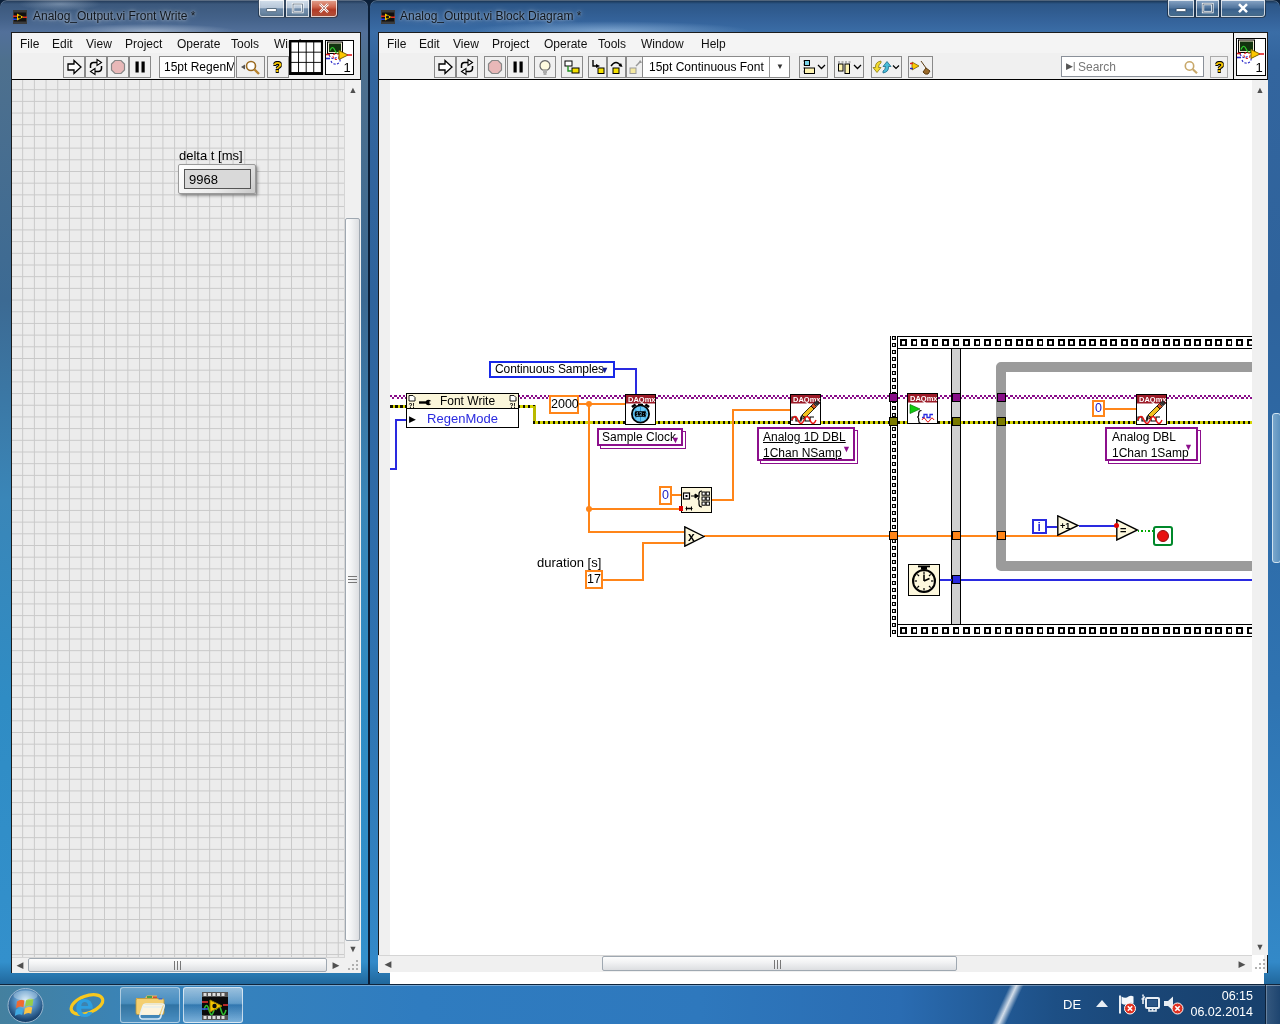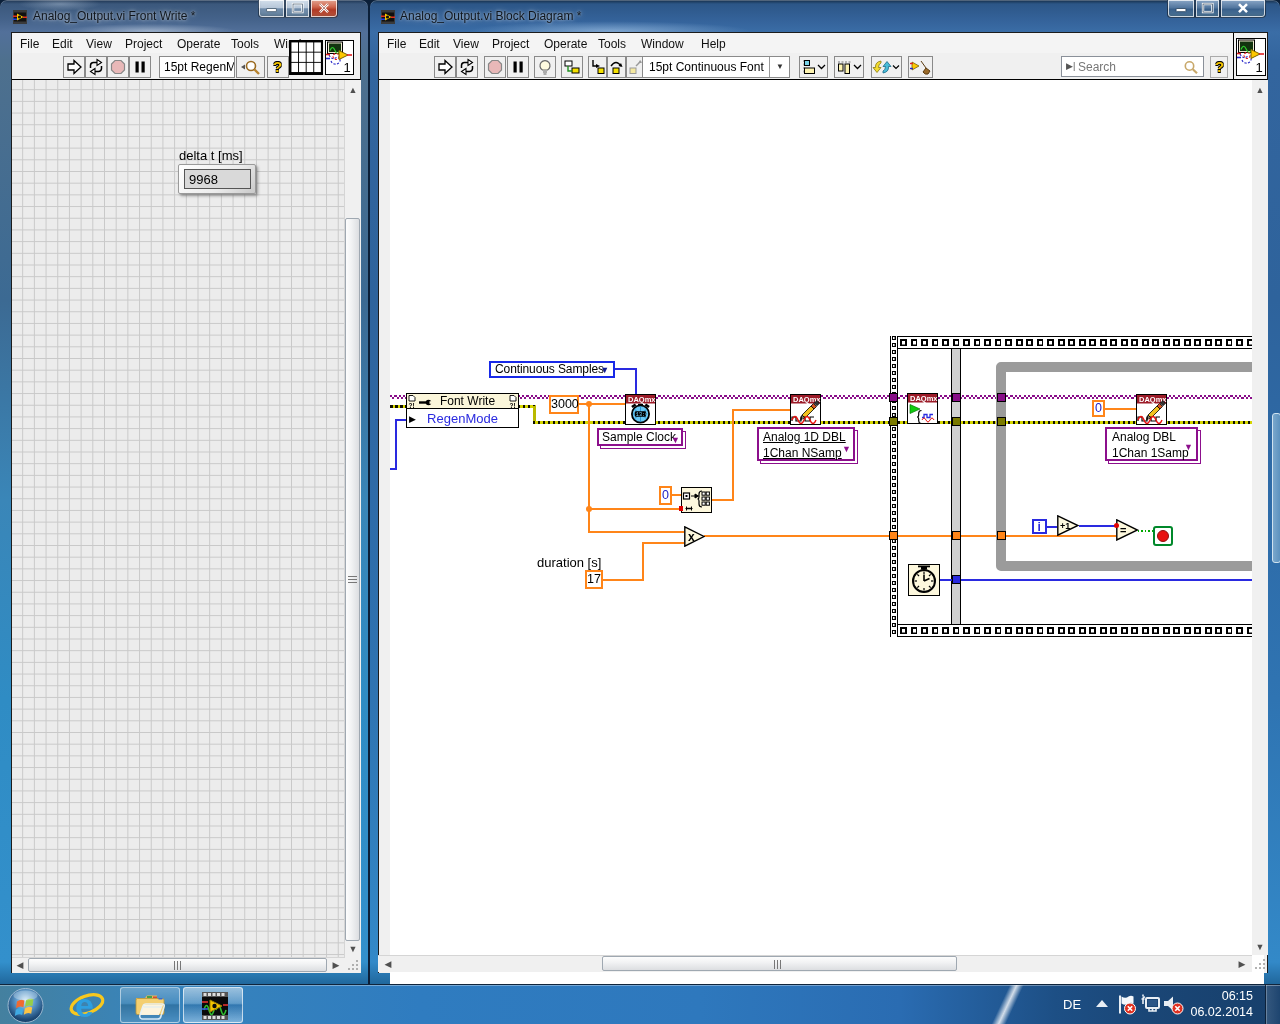--- a/index.html
+++ b/index.html
@@ -368,21 +368,21 @@
         <div class="abs" style="left:0; top:16px; width:100%; height:17px; color:#2a2ae0; text-align:center; font-size:13px; line-height:17px;">
           <span class="abs" style="left:2px; top:1px; color:#000; font-size:9px;">▶</span>RegenMode</div>
       </div>
 
       <div class="wire w-orange" style="left:189px; top:323px; width:46px; height:2px;"></div>
       <div class="abs" style="left:196px; top:320.5px; width:6px; height:6px; border-radius:50%; background:#ff8519;"></div>
       <div class="wire w-orange" style="left:197.5px; top:323px; width:2px; height:130px;"></div>
       <div class="abs" style="left:196px; top:425.5px; width:6px; height:6px; border-radius:50%; background:#ff8519;"></div>
       <div class="wire w-orange" style="left:197.5px; top:427.5px; width:93px; height:2px;"></div>
       <div class="wire w-orange" style="left:197.5px; top:451px; width:96px; height:2px;"></div>
-      <div class="orangebox" style="left:159px; top:315px; width:30px; height:19px; line-height:15px;">3000</div>
+      <div class="orangebox" style="left:159px; top:315px; width:30px; height:19px; line-height:15px;">2000</div>
 
       <div class="abs" style="left:235px; top:314px; width:31px; height:31px;" id="icon-timing">
         <svg class="dmxicon" width="31" height="31" viewBox="0 0 31 31">
           <rect x="0.5" y="0.5" width="30" height="30" fill="#fff" stroke="#000"></rect>
           <rect x="1" y="1" width="29" height="8.5" fill="#9c1b28"></rect>
           <text x="3" y="8" font-size="7.5" font-weight="bold" fill="#fff" font-family="Liberation Sans">DAQmx</text>
           <g>
             <rect x="13" y="9.8" width="5" height="3" fill="#000"></rect>
             <rect x="6.5" y="10.5" width="4.5" height="2.5" fill="#000" transform="rotate(-35 8.7 11.7)"></rect>
             <rect x="20" y="10.5" width="4.5" height="2.5" fill="#000" transform="rotate(35 22.2 11.7)"></rect>

